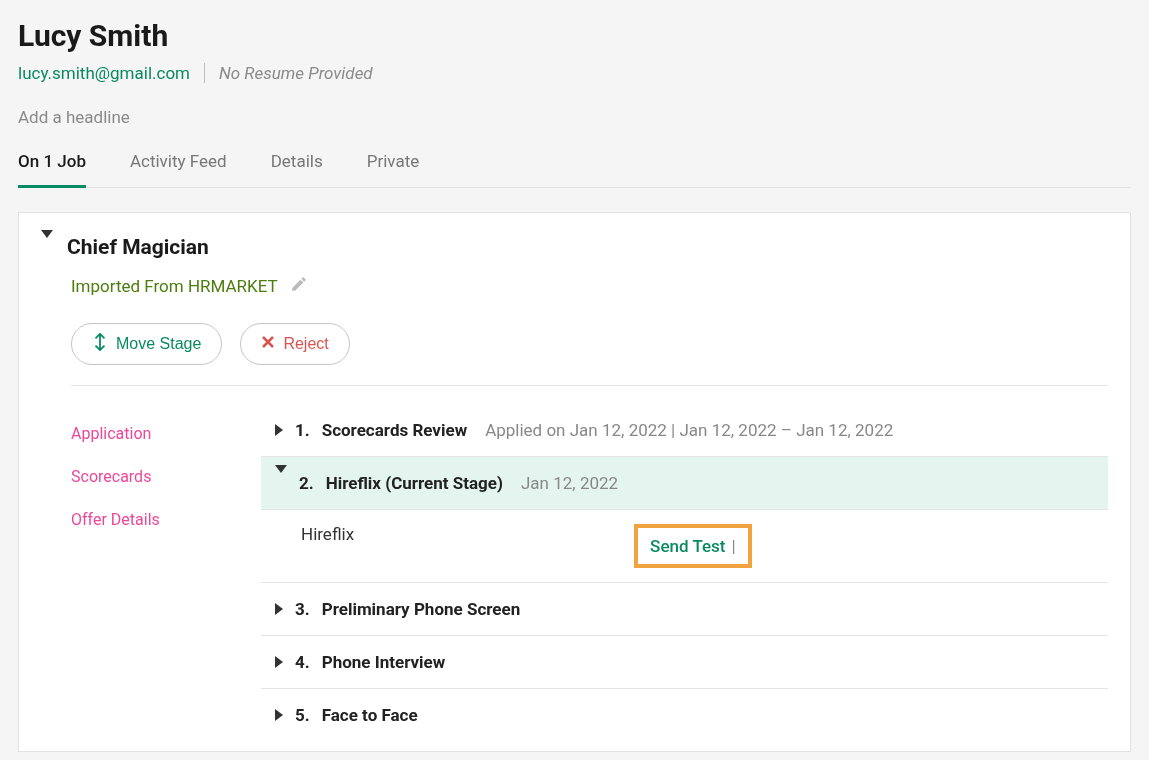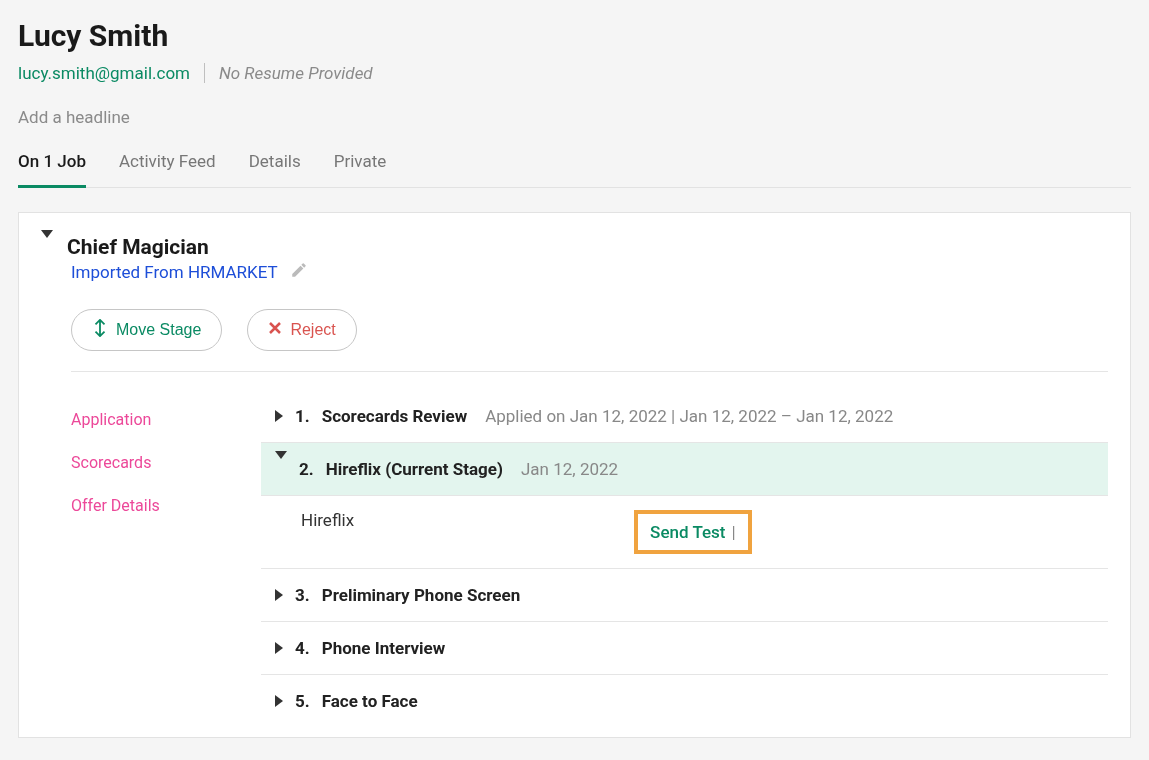--- a/index.html
+++ b/index.html
@@ -43,21 +43,21 @@
       font-style: italic;
       font-size: 17px;
     }
     .headline {
       color: #8a8a8a;
       font-size: 17px;
       margin-bottom: 24px;
     }
     .tabs {
       display: flex;
-      gap: 33px;
+      gap: 44px;
       border-bottom: 1px solid #e2e2e2;
     }
     .tab {
       font-size: 17px;
       color: #777;
       padding-bottom: 14px;
       cursor: pointer;
     }
     .tab.active {
       color: #1a1a1a;
@@ -94,32 +94,32 @@
     .job-title {
       font-size: 21px;
       font-weight: 700;
       color: #1a1a1a;
     }
     .imported-row {
       display: flex;
       align-items: center;
       gap: 12px;
       margin-left: 30px;
-      margin-top: 2px;
-      color: #1d4ed8;
+      margin-top: 16px;
+      color: #4d7c0f;
       font-size: 17px;
     }
     .pencil-icon svg {
       width: 18px;
       height: 18px;
       fill: #bbb;
     }
     .action-row {
       display: flex;
-      gap: 25px;
+      gap: 18px;
       margin: 26px 0 20px 30px;
     }
     .pill-btn {
       display: inline-flex;
       align-items: center;
       gap: 8px;
       border: 1px solid #c6c6c6;
       background: #fff;
       border-radius: 24px;
       padding: 9px 20px;

